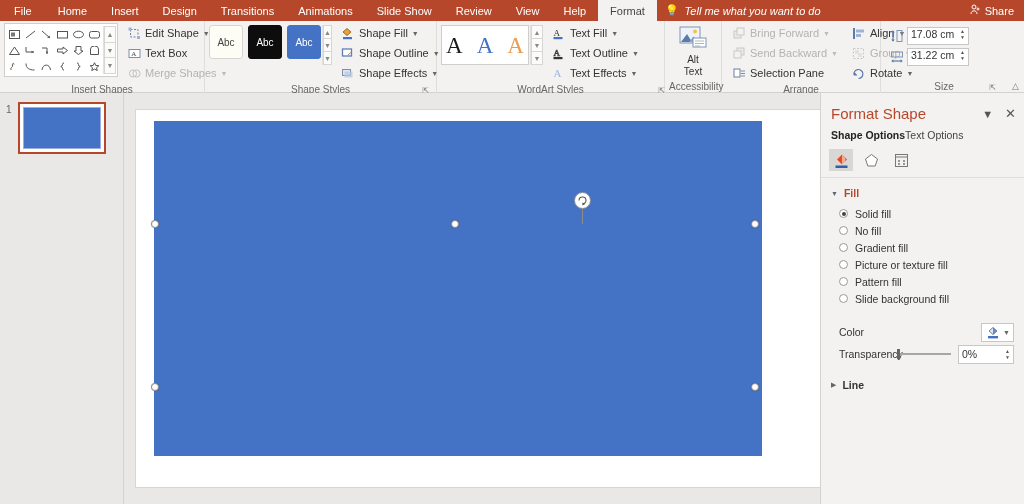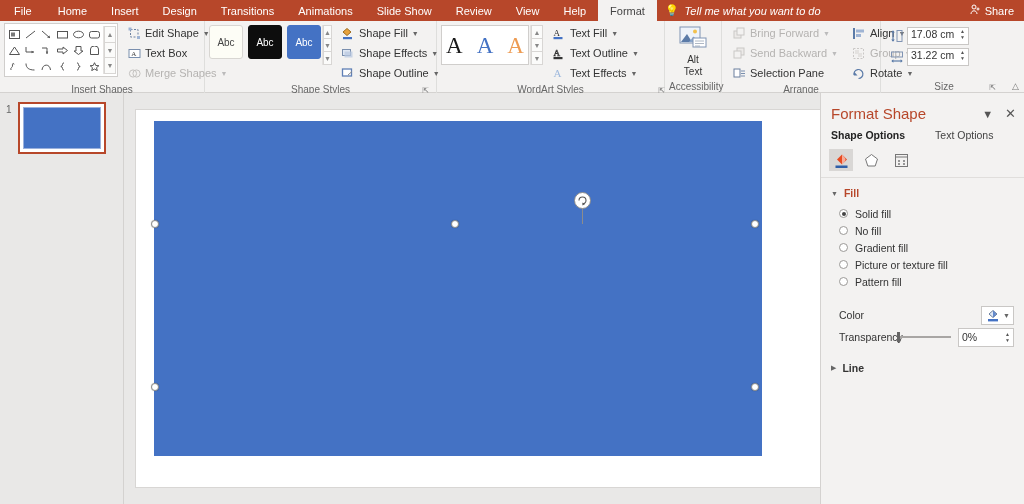--- a/index.html
+++ b/index.html
@@ -261,21 +261,21 @@
   }
   .pane-title {
     font-size: 15px; color: #b7472a;
     font-weight: normal;
   }
   .pane-head .sp { margin-left: auto; display: flex; gap: 12px; align-items: center; }
   .pane-ctl { font-size: 11px; color: #555; }
   .pane-ctl.close { font-size: 13px; }
 
   .pane-tabs {
-    display: flex; gap: 30px;
+    display: flex; gap: 0;
     padding: 7px 10px 0 10px;
     font-size: 10.5px;
   }
   .pane-tab { color: #444; }
   .pane-tab.active { font-weight: bold; color: #222; }
 
   .pane-icons {
     display: flex; gap: 6px;
     padding: 8px 10px 0 8px;
     border-bottom: 1px solid #e0dedc;
@@ -567,35 +567,35 @@
                   <path d="M2 5 L6 1.5 L10 5 L6 8.5 Z" fill="#e8a33d" stroke="#9d6c1e"></path>
                   <rect x="2" y="10" width="9" height="2.2" fill="#4472c4"></rect>
                 </svg>
               </span>
             <span>Shape Fill</span>
             <span class="caret">▼</span>
           </div>
           <div class="vbtn">
             <span class="ic">
                 <svg width="13" height="13">
+                  <rect x="1.5" y="2" width="9" height="7" fill="#fff" stroke="#5f7fb5" stroke-width="1.3"></rect>
+                  <path d="M7 8 L11 4.5" stroke="#888"></path>
+                </svg>
+              </span>
+            <span>Shape Outline</span>
+            <span class="caret">▼</span>
+          </div>
+          <div class="vbtn">
+            <span class="ic">
+                <svg width="13" height="13">
                   <rect x="1.5" y="2.5" width="8" height="6" fill="#dfe7f3" stroke="#7a8fae"></rect>
                   <rect x="3.5" y="4.5" width="8" height="6" fill="#b9c8e0" opacity=".75"></rect>
                 </svg>
               </span>
             <span>Shape Effects</span>
-            <span class="caret">▼</span>
-          </div>
-          <div class="vbtn">
-            <span class="ic">
-                <svg width="13" height="13">
-                  <rect x="1.5" y="2" width="9" height="7" fill="#fff" stroke="#5f7fb5" stroke-width="1.3"></rect>
-                  <path d="M7 8 L11 4.5" stroke="#888"></path>
-                </svg>
-              </span>
-            <span>Shape Outline</span>
             <span class="caret">▼</span>
           </div>
         </div>
       </div>
       <div class="rgroup-label">
         <span>Shape Styles</span>
         <span class="launcher">⇱</span>
       </div>
     </div>
 
@@ -876,20 +876,24 @@
         <span>Gradient fill</span>
       </div>
       <div class="radio-row">
         <span class="radio"></span>
         <span>Picture or texture fill</span>
       </div>
       <div class="radio-row">
         <span class="radio"></span>
         <span>Pattern fill</span>
       </div>
+      <div class="radio-row">
+        <span class="radio"></span>
+        <span>Slide background fill</span>
+      </div>
     </div>
 
     <div class="field-row" style="margin-top:14px">
       <span class="lbl">Color</span>
       <span class="colorbtn">
         <span class="swatchbox">
           <svg width="14" height="13" viewBox="0 0 14 13">
               <path d="M3 5 L7 1.5 L11 5 L7 8.5 Z" fill="#dfe8f5" stroke="#6b7f9e"></path>
               <path d="M7 8.5 C7 8.5 10 6 10 5 C10 4 7 1.5 7 1.5" fill="#4472c4" opacity=".8"></path>
               <rect x="2" y="10" width="10" height="2.4" fill="#4472c4"></rect>

